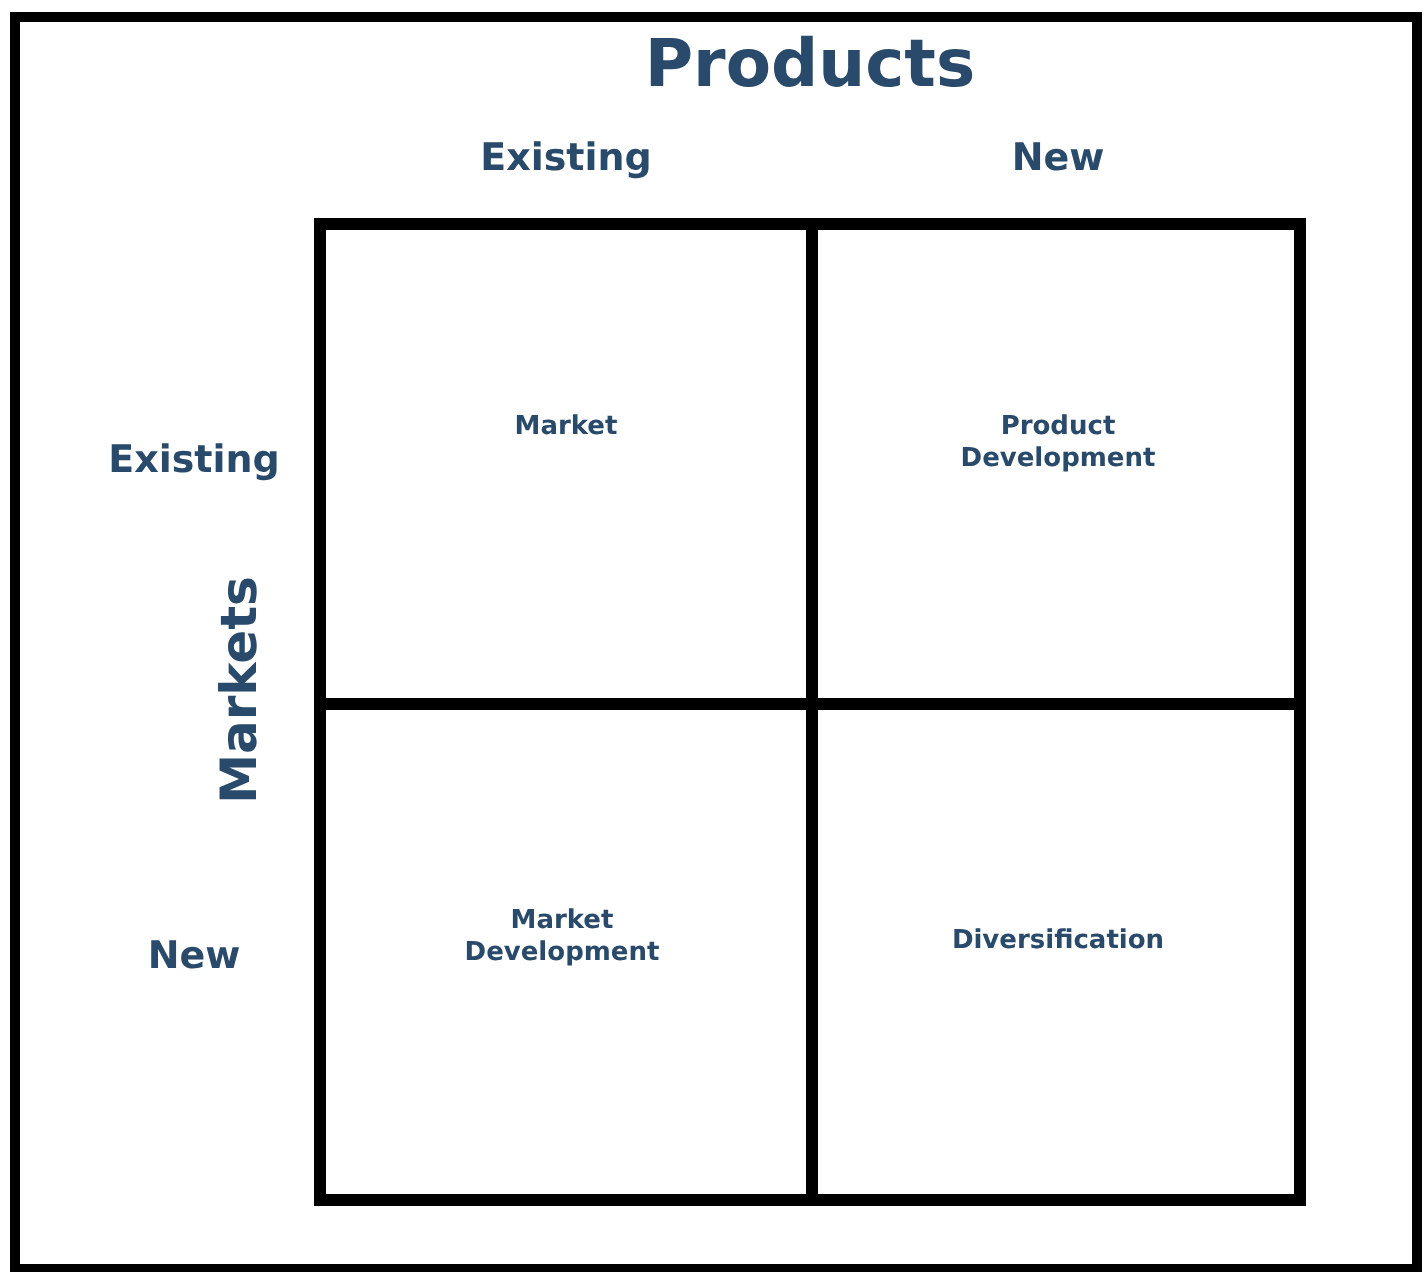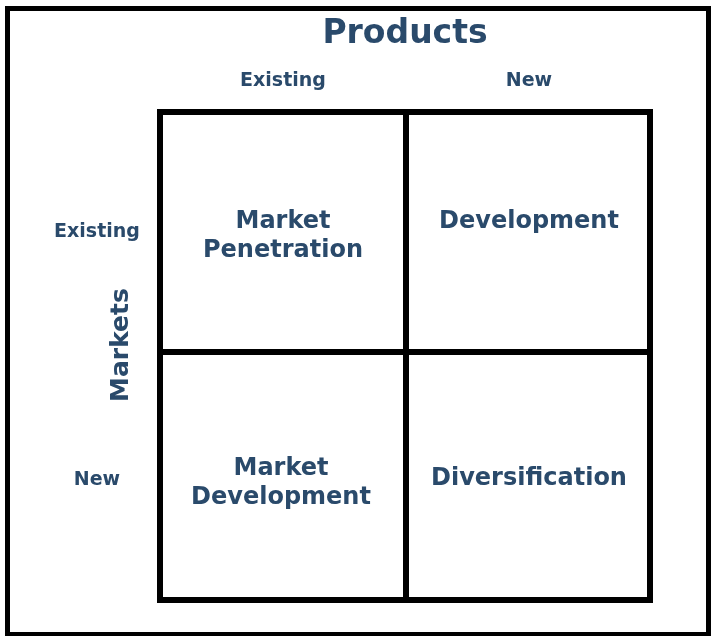--- a/index.html
+++ b/index.html
@@ -6,44 +6,44 @@
   body{width:713px;height:636px;position:relative;overflow:hidden;font-family:"DejaVu Sans","Liberation Sans",sans-serif;}
   .frame{position:absolute;left:5px;top:6px;width:696px;height:621px;border:5px solid #000;box-sizing:content-box;background:#fff;}
   .txt{position:absolute;color:#2a4a6b;font-weight:bold;text-align:center;line-height:1.2;}
   .title{left:300px;top:12px;width:210px;font-size:33px;}
   .col{top:68px;font-size:19px;width:160px;}
   .row{font-size:19px;width:120px;}
   .mk{left:50px;top:330px;font-size:25px;width:140px;transform:rotate(-90deg);transform-origin:center center;}
   .grid{position:absolute;left:157px;top:109px;width:496px;height:494px;border:6px solid #000;box-sizing:border-box;}
   .vline{position:absolute;left:403px;top:109px;width:6px;height:494px;background:#000;}
   .hline{position:absolute;left:157px;top:349px;width:496px;height:6px;background:#000;}
-  .cell{font-size:24px;width:230px;text-align:center;}
+  .cell{font-size:13px;width:230px;text-align:center;}
 </style>
 </head>
 <body>
 
 <div class="frame"></div>
 
 <div class="txt title">Products</div>
 <div class="txt col" style="left:203px;">Existing</div>
 <div class="txt col" style="left:449px;">New</div>
 
 <div class="txt row" style="left:37px;top:219px;">Existing</div>
 <div class="txt row" style="left:37px;top:467px;">New</div>
 <div class="txt mk">Markets</div>
 
 <div class="grid"></div>
 <div class="vline"></div>
 <div class="hline"></div>
 
 <div class="txt cell" style="left:168px;top:206px;">
   <div>Market</div>
-  <div>Penetration</div>
 </div>
 <div class="txt cell" style="left:414px;top:206px;">
+  <div>Product</div>
   <div>Development</div>
 </div>
 <div class="txt cell" style="left:166px;top:453px;">
   <div>Market</div>
   <div>Development</div>
 </div>
 <div class="txt cell" style="left:414px;top:463px;">
   <div>Diversification</div>
 </div>
 

